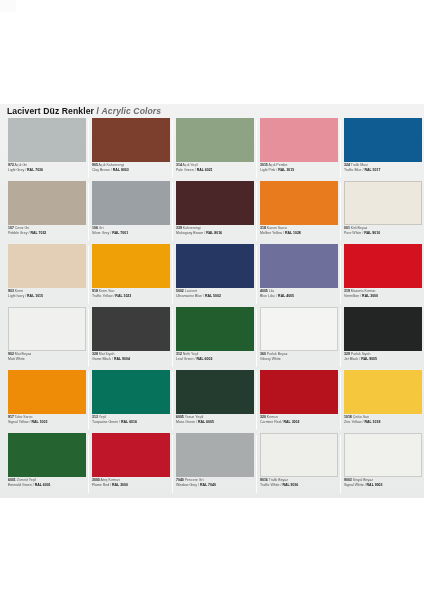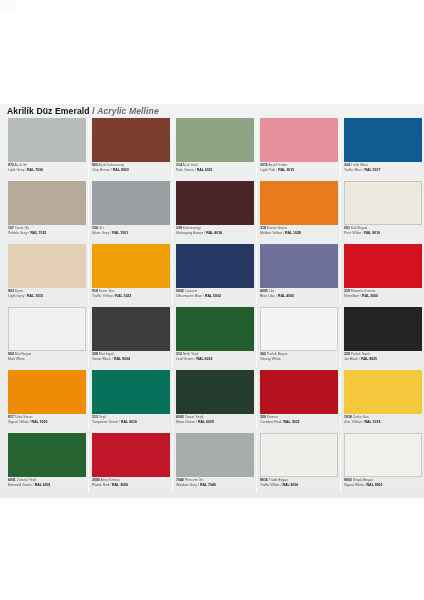--- a/index.html
+++ b/index.html
@@ -147,23 +147,23 @@
 </head>
 <body>
 
 <div id="page">
 
   <div id="corner-mark"></div>
 
   <div id="panel"></div>
 
   <div id="chart-title">
-    <span class="tr">Akrilik Düz Emerald</span>
+    <span class="tr">Lacivert Düz Renkler</span>
     <span class="sep">/</span>
-    <span class="en">Acrylic Melline</span>
+    <span class="en">Acrylic Colors</span>
   </div>
 
   <div id="grid">
       <div class="row">
         <div class="divider d1"></div>
         <div class="divider d2"></div>
         <div class="divider d3"></div>
         <div class="divider d4"></div>
         <div class="cell c0">
           <div class="swatch" style="background: rgb(182, 188, 187);"></div>

